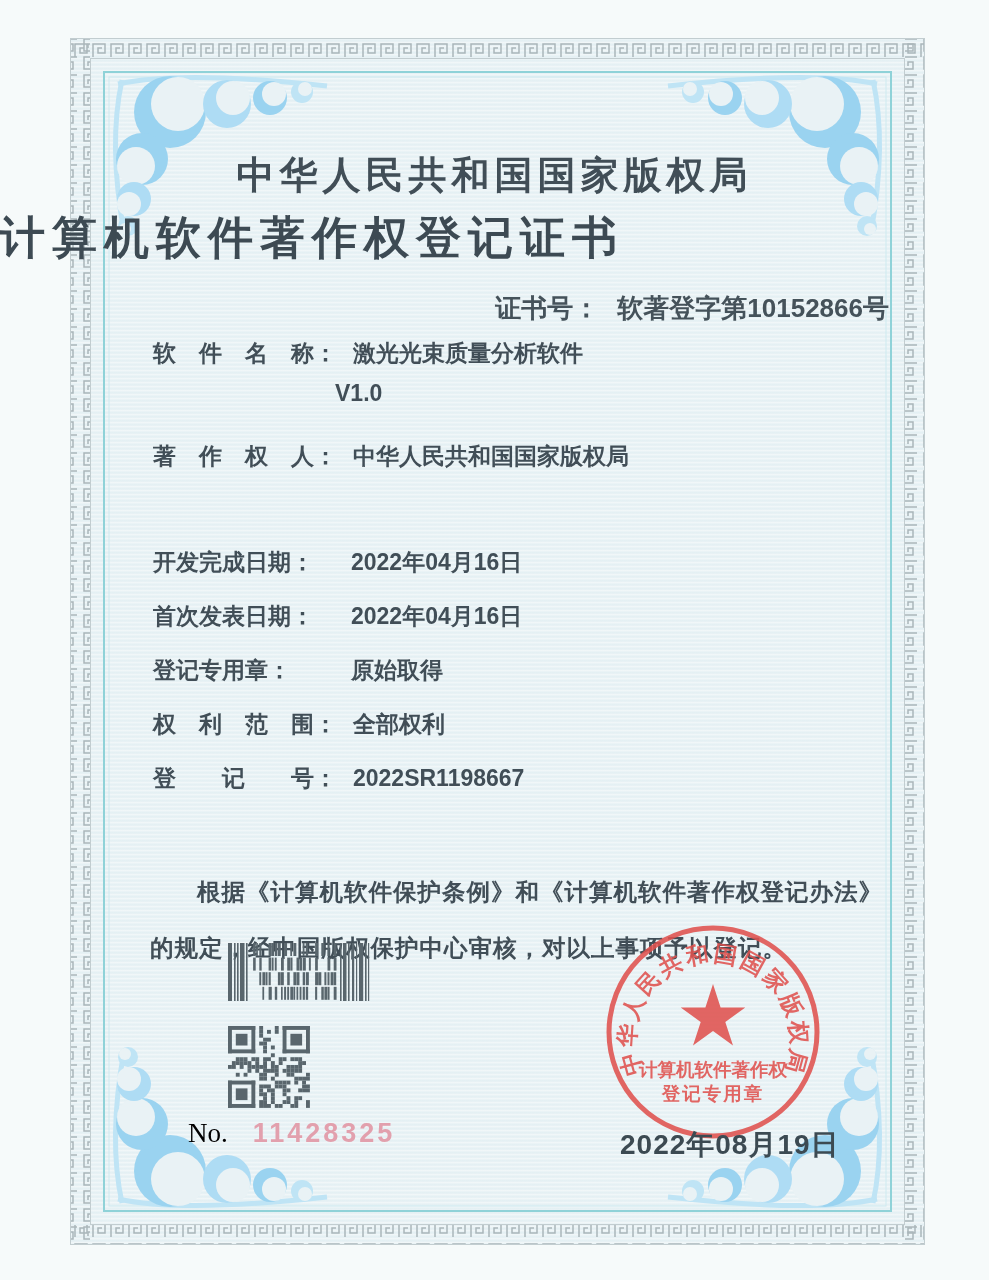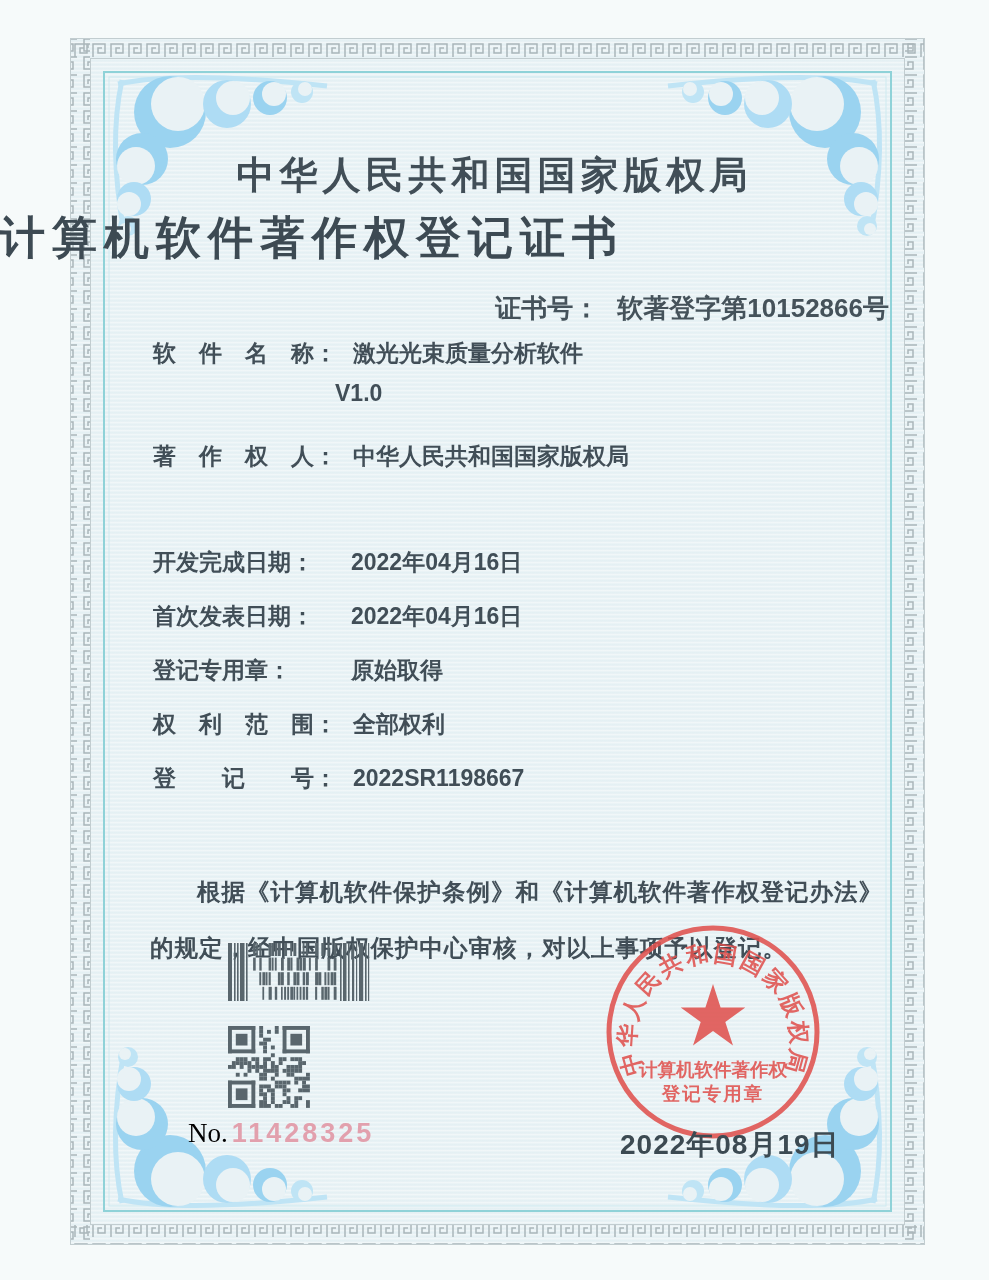--- a/index.html
+++ b/index.html
@@ -34,21 +34,21 @@
   .row .lab{display:inline-block;min-width:182px;}
   .row .val{margin-left:16px;}
   .val2{left:335px;font-size:23px;font-weight:bold;color:#414e57;}
   .statement{
     left:150px;top:864px;width:744px;
     font-size:23.5px;font-weight:bold;line-height:56px;
     text-indent:47px;color:#414e57;letter-spacing:1px;
   }
   .serial{left:188px;top:1118px;font-size:27px;white-space:nowrap;}
   .serial .no{font-family:"Liberation Serif","DejaVu Serif",serif;color:#000000;}
-  .serial .num{color:#e2a0ad;letter-spacing:3px;font-weight:bold;margin-left:4px;}
+  .serial .num{color:#e2a0ad;letter-spacing:3px;font-weight:bold;margin-left:25px;}
   .issue-date{left:620px;top:1126px;font-size:28px;font-weight:bold;color:#3c4a52;letter-spacing:1px;}
   .stamp-wrap{left:601px;top:920px;width:224px;height:224px;}
 </style>
 </head>
 <body>
 
 <div class="paper"></div>
 
 <svg class="frame" viewBox="0 0 989 1280">
   <defs>

